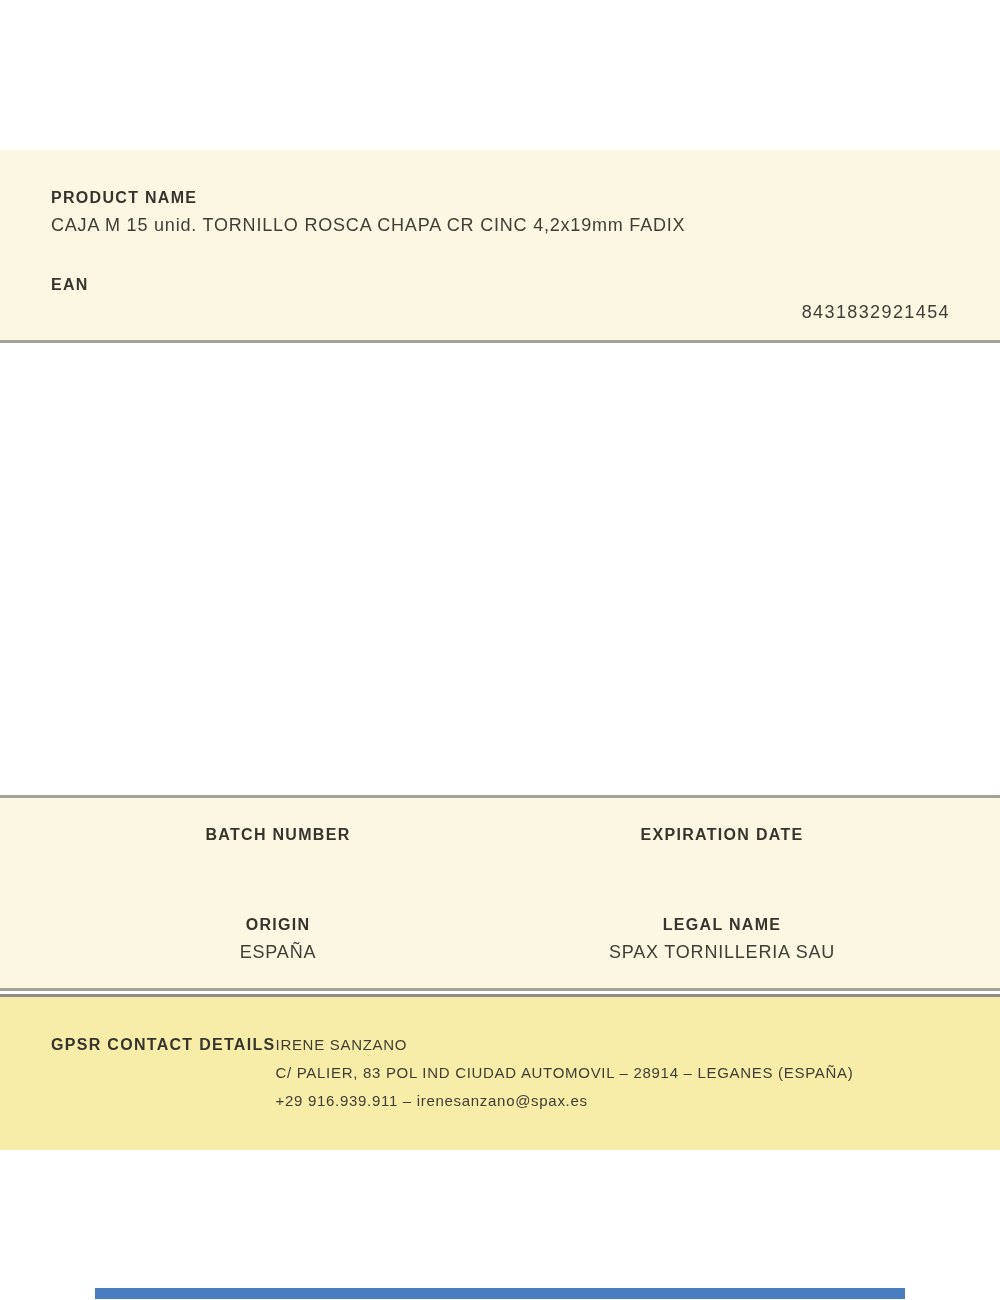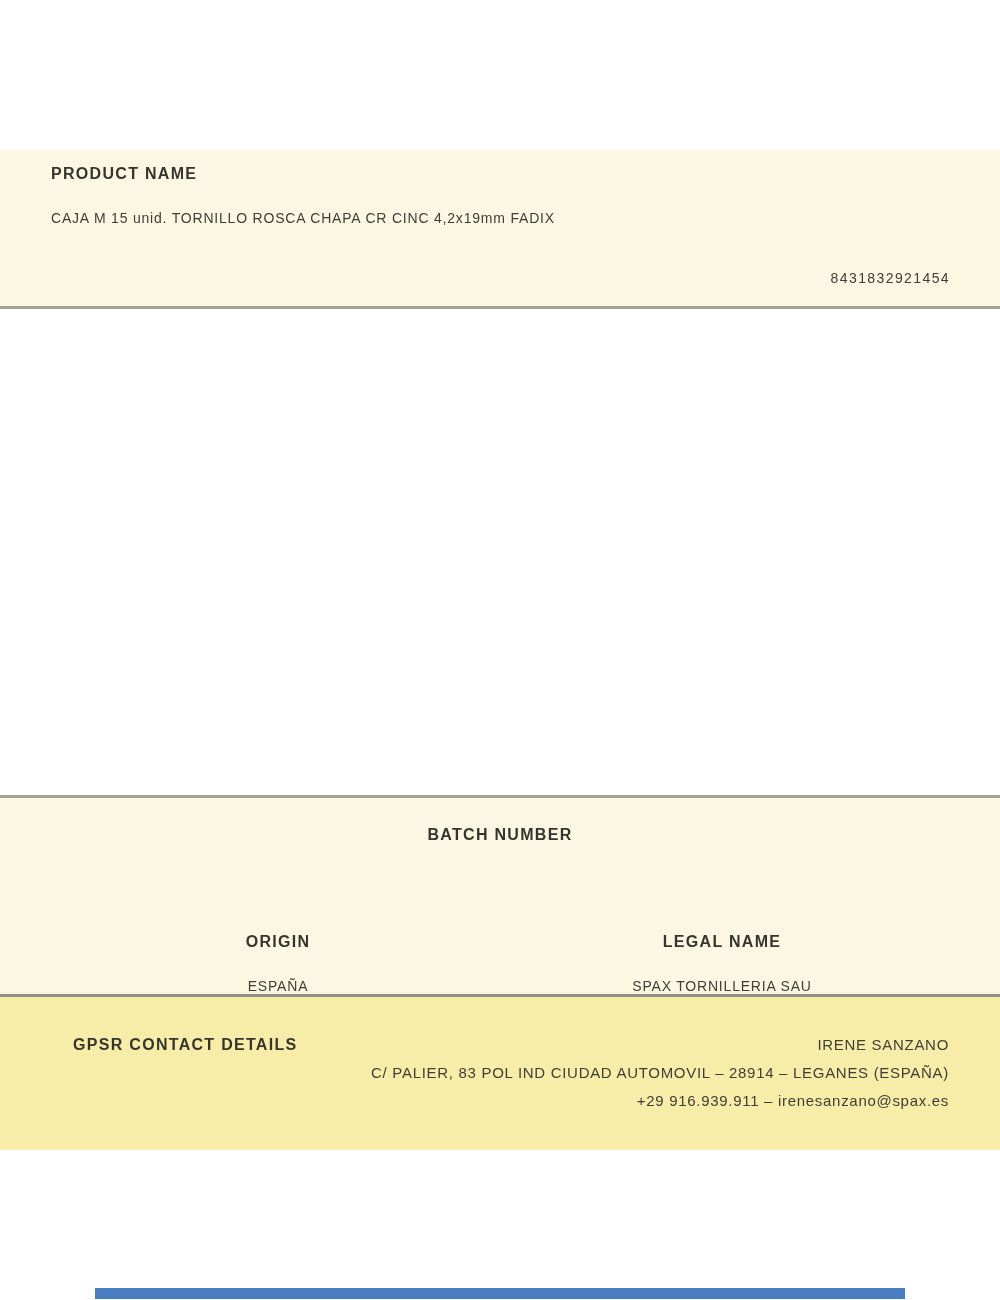--- a/index.html
+++ b/index.html
@@ -19,35 +19,35 @@
   .panel {
     position: absolute;
     left: 0;
     right: 0;
     box-sizing: border-box;
     background: var(--section-bg, #fcf7e3);
   }
   
   .product-panel {
     top: 150px;
-    padding: 14px 50px 18px 51px;
+    padding: 38px 50px 18px 51px;
     border-bottom: 3px solid var(--border, #a3a396);
   }
   .field-label {
     font-size: 16px;
     font-weight: bold;
     letter-spacing: 1.3px;
     line-height: 20px;
     color: var(--text-strong, #35352e);
   }
   .field-value {
-    font-size: 14px;
+    font-size: 18px;
     letter-spacing: 0.8px;
     line-height: 20px;
-    margin-top: 24px;
+    margin-top: 7px;
     color: var(--text, #3e3e36);
     min-height: 20px;
   }
   .ean-value {
     letter-spacing: 1.4px;
     text-align: right;
   }
   .field {
     margin-bottom: 40px;
   }
@@ -71,35 +71,34 @@
   .details-col {
     flex: 1 1 0;
     text-align: center;
   }
   
   .contact-panel {
     top: 994px;
     height: 156px;
     background: var(--contact-bg, #f8eda8);
     border-top: 3px solid var(--contact-border, #8f8f83);
-    padding: 38px 51px 30px 73px;
+    padding: 38px 51px 30px 51px;
     display: flex;
     justify-content: space-between;
     align-items: flex-start;
   }
   .contact-title {
     font-size: 16px;
     font-weight: bold;
     letter-spacing: 1.3px;
     line-height: 20px;
     color: var(--text-strong, #35352e);
     white-space: nowrap;
   }
   .contact-lines {
-    text-align: right;
     flex: 1 1 auto;
   }
   .contact-line {
     font-size: 15px;
     letter-spacing: 0.7px;
     line-height: 20px;
     margin-bottom: 8px;
     color: var(--text, #3e3e36);
   }
   .contact-line:last-child {
@@ -119,28 +118,33 @@
 <body style="--section-bg: #fcf7e3; --contact-bg: #f8eda8; --border: #a3a396; --contact-border: #8f8f83; --text: #3e3e36; --text-strong: #35352e; --footer-bar: #4a7cc0;">
 
 <div>
 
   <section class="panel product-panel">
     <div class="field">
       <div class="field-label">PRODUCT NAME</div>
       <div class="field-value">CAJA M 15 unid. TORNILLO ROSCA CHAPA CR CINC 4,2x19mm FADIX</div>
     </div>
     <div class="field">
+      <div class="field-label">EAN</div>
       <div class="field-value ean-value">8431832921454</div>
     </div>
   </section>
 
   <section class="panel details-panel">
     <div class="details-row first">
       <div class="details-col">
         <div class="field-label">BATCH NUMBER</div>
+        <div class="field-value"></div>
+      </div>
+      <div class="details-col">
+        <div class="field-label">EXPIRATION DATE</div>
         <div class="field-value"></div>
       </div>
     </div>
     <div class="details-row">
       <div class="details-col">
         <div class="field-label">ORIGIN</div>
         <div class="field-value">ESPAÑA</div>
       </div>
       <div class="details-col">
         <div class="field-label">LEGAL NAME</div>

